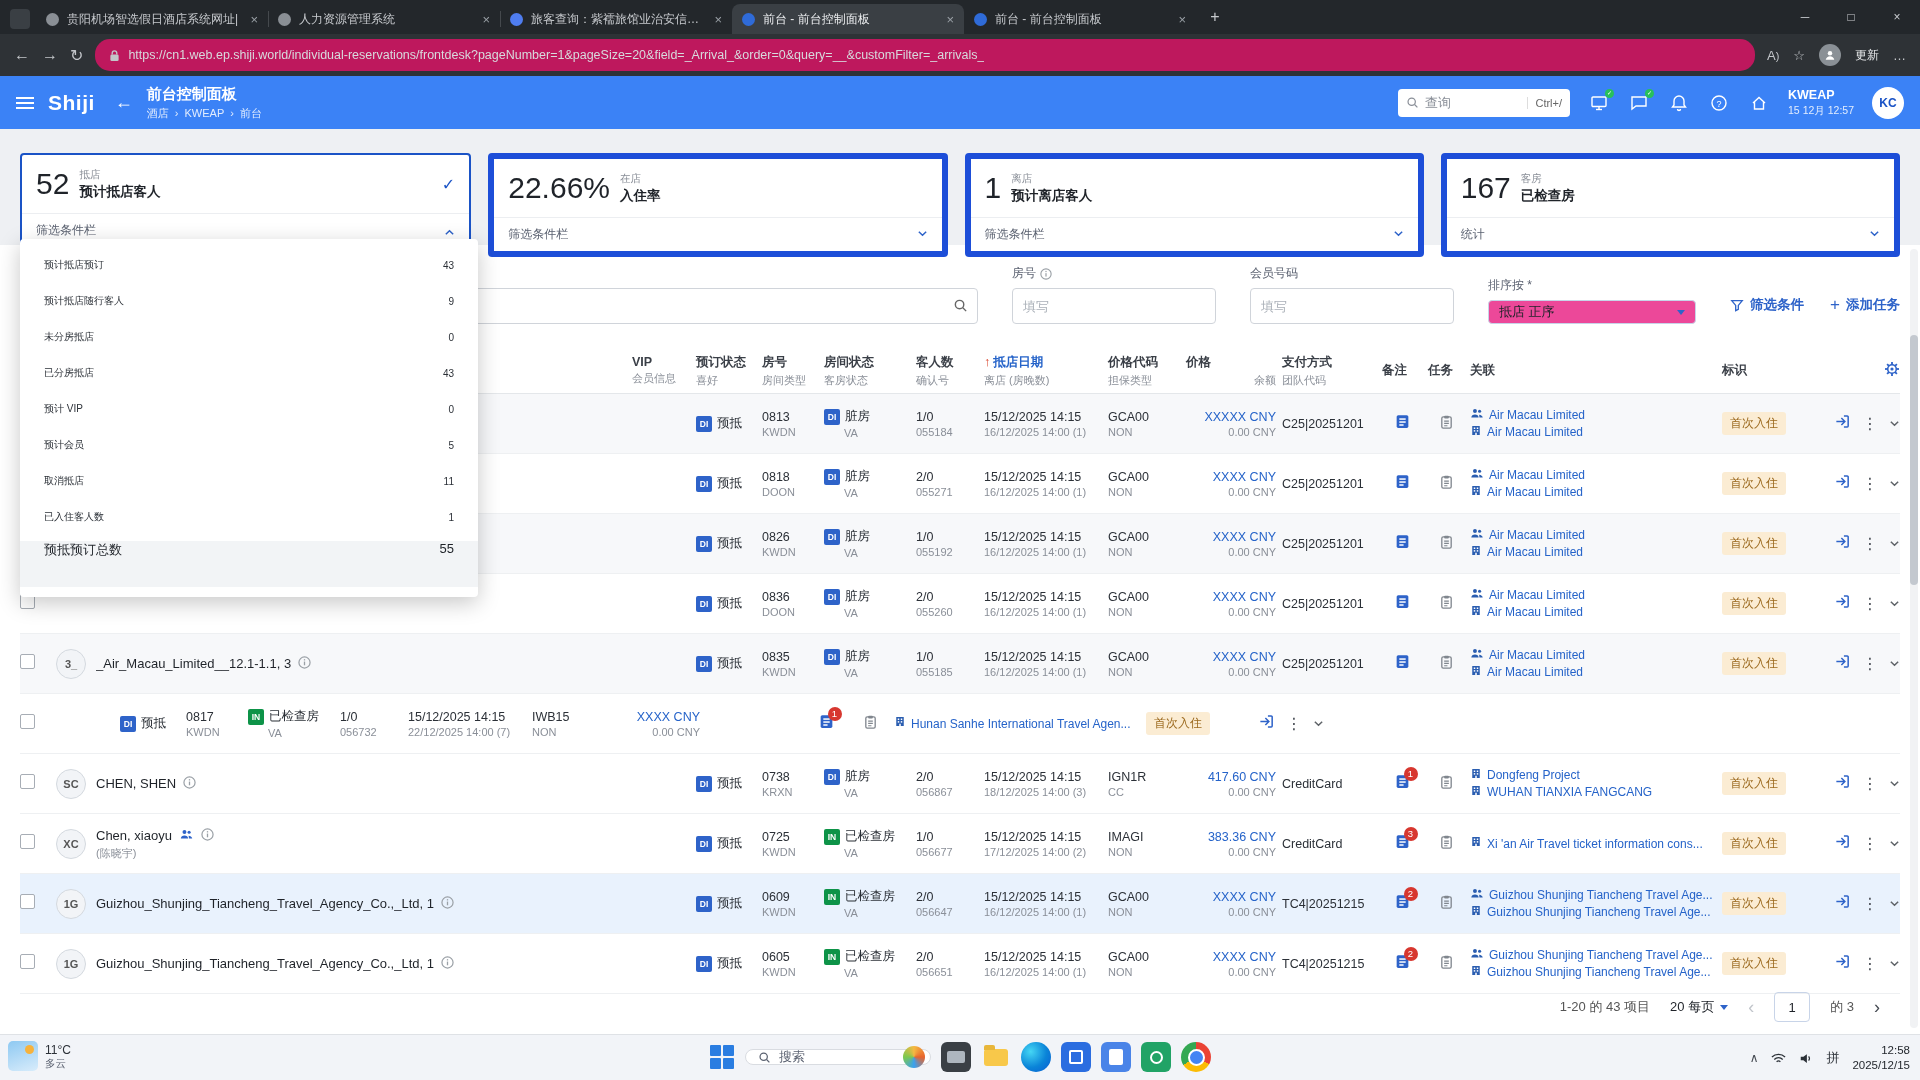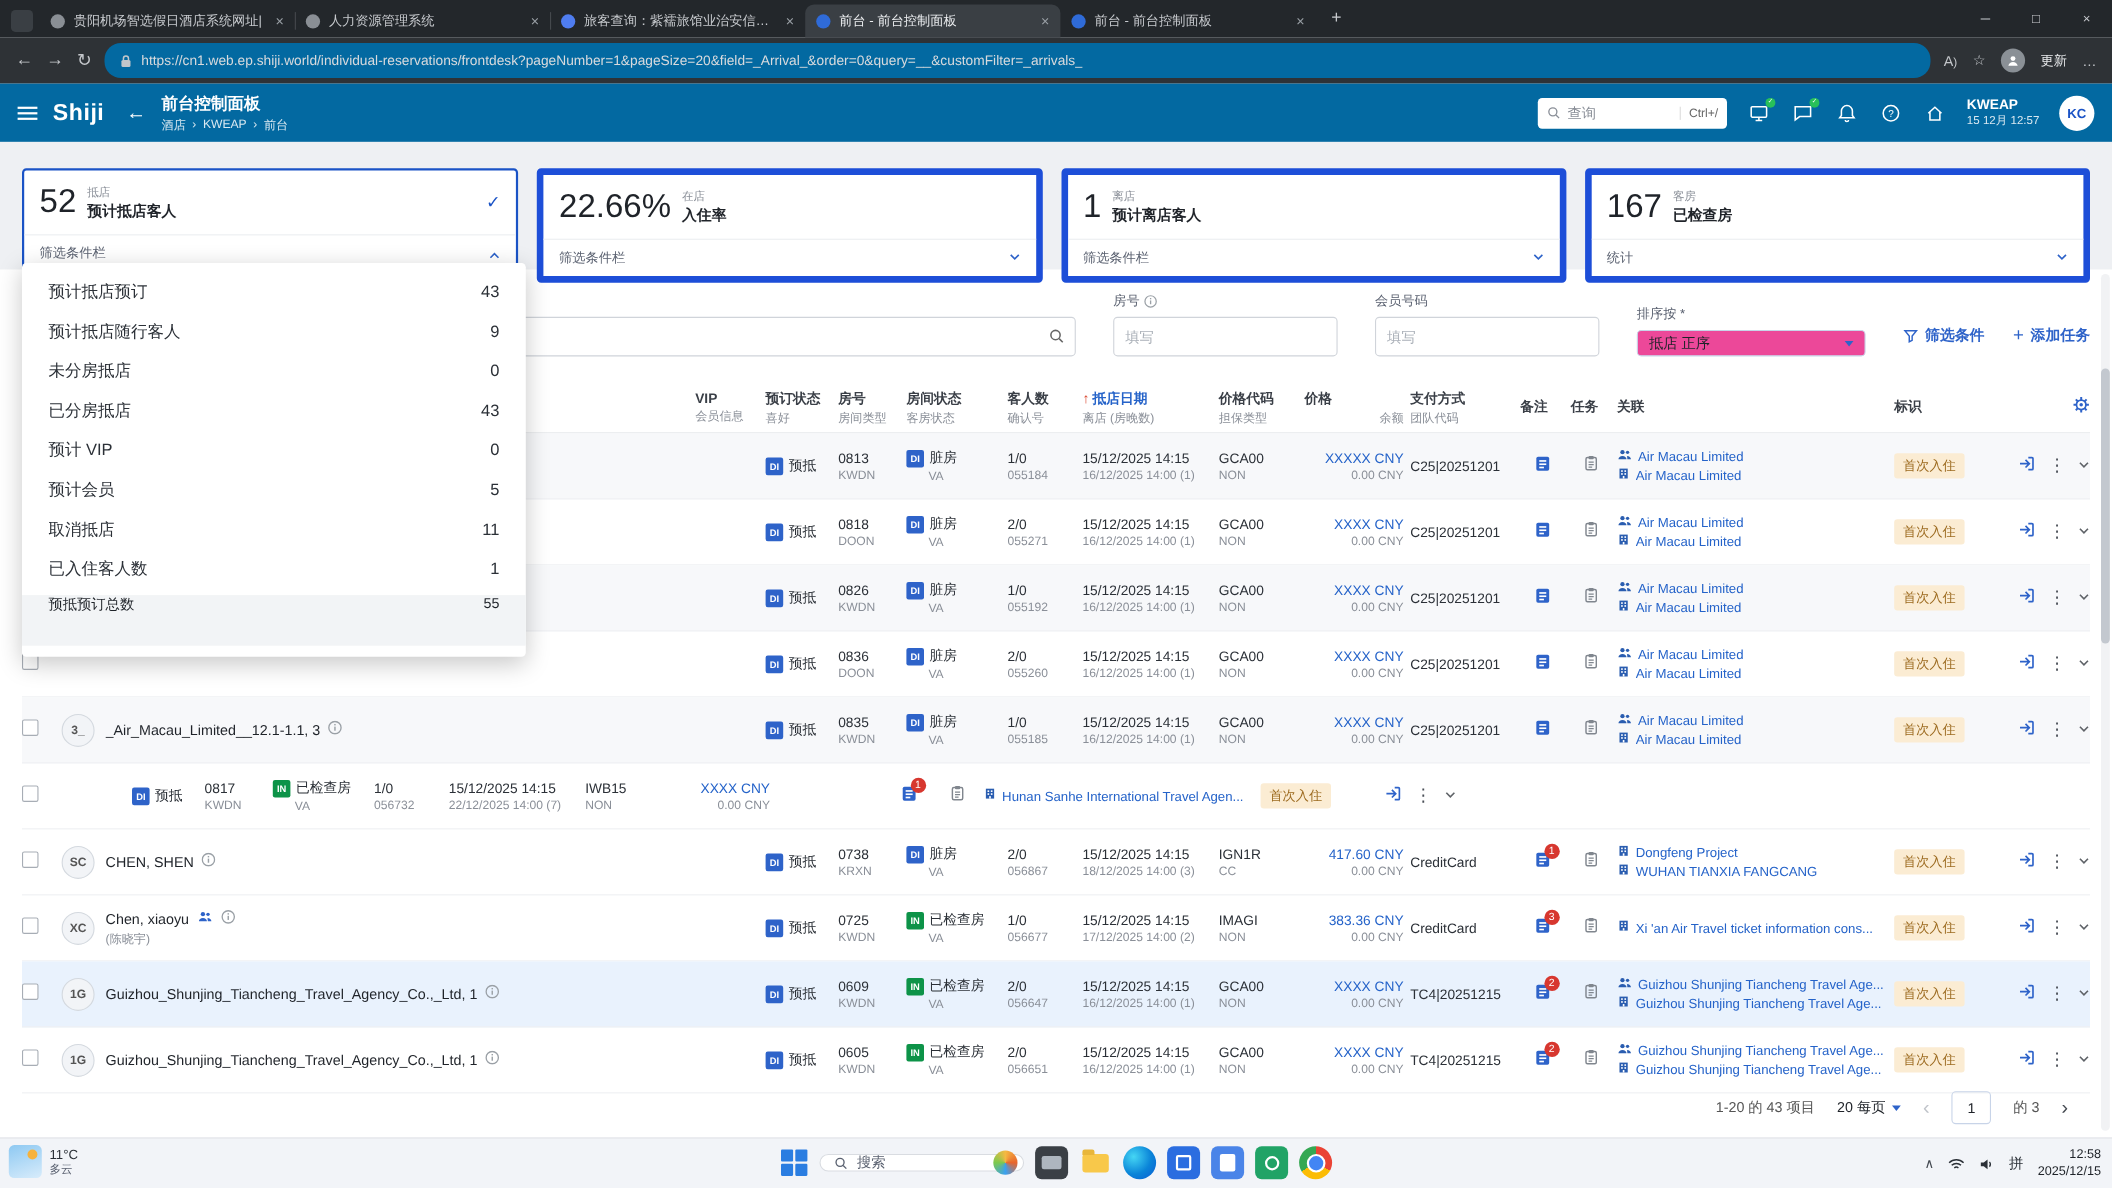--- a/index.html
+++ b/index.html
@@ -17,28 +17,28 @@
 .tab.active::before,.tab.active+.tab::before{display:none}
 .fav{width:13px;height:13px;border-radius:50%;flex:none}
 .tab .t{flex:1;white-space:nowrap;overflow:hidden;text-overflow:ellipsis}
 .tab .x{color:#9aa0a6;font-size:13px;flex:none}
 .newtab{width:26px;height:26px;margin:0 0 4px 6px;color:#c7cace;font-size:16px;display:flex;align-items:center;justify-content:center;border-radius:4px}
 .wincontrols{position:absolute;right:0;top:0;height:34px;display:flex}
 .wincontrols span{width:46px;height:34px;display:flex;align-items:center;justify-content:center;color:#c9ccd0;font-size:12px}
 
 .addressbar{height:42px;background:#2e3236;display:flex;align-items:center;gap:12px;padding:0 14px;color:#c3c6ca}
 .nav-btn{font-size:16px;color:#c3c6ca}
-.url-pill{flex:1;height:30px;background:#0369a1;border-radius:15px;display:flex;align-items:center;padding:16px 14px;font-size:12.5px;color:#d8dadd;gap:8px;min-width:0}
+.url-pill{flex:1;height:30px;background:#be185d;border-radius:15px;display:flex;align-items:center;padding:16px 14px;font-size:12.5px;color:#d8dadd;gap:8px;min-width:0}
 .url-text{white-space:nowrap;overflow:hidden;text-overflow:ellipsis}
 .ab-icons{display:flex;align-items:center;gap:14px;font-size:13px}
 .ab-avatar{width:22px;height:22px;border-radius:50%;background:#8a9096;display:flex;align-items:center;justify-content:center}
 .update-chip{font-size:12px;color:#e8eaec}
 
 
-.app-header{height:53px;background:#0369a1;display:flex;align-items:center;color:#fff;padding:0 16px;gap:14px}
+.app-header{height:53px;background:#3b82f6;display:flex;align-items:center;color:#fff;padding:0 16px;gap:14px}
 .hamburger{width:18px;height:12px;border-top:2px solid #fff;border-bottom:2px solid #fff;position:relative}
 .hamburger::after{content:"";position:absolute;left:0;right:0;top:3px;height:2px;background:#fff}
 .logo{font-size:21px;font-weight:700;letter-spacing:.5px}
 .backarrow{font-size:18px;margin-left:6px}
 .titleblock{display:flex;flex-direction:column;gap:2px}
 .apptitle{font-size:15px;font-weight:700}
 .breadcrumb{font-size:11px;color:rgba(255,255,255,.85);display:flex;gap:6px;align-items:center}
 .hdr-right{margin-left:auto;display:flex;align-items:center;gap:18px}
 .hdr-search{width:172px;height:28px;background:#fff;border-radius:4px;display:flex;align-items:center;padding:0 8px;gap:6px}
 .hdr-search .ph{font-size:13px;color:#8a8f98;flex:1}
@@ -122,21 +122,21 @@
 .iconwrap{position:relative;display:inline-flex}
 .nbadge{position:absolute;top:-6px;right:-7px;background:#d7372f;color:#fff;border-radius:7px;min-width:14px;height:14px;font-size:9.5px;line-height:14px;text-align:center;padding:0 2px}
 .lk{display:flex;align-items:center;gap:5px;color:#2563c9;font-size:12px;line-height:16px;white-space:nowrap;overflow:hidden}
 .lk span{overflow:hidden;text-overflow:ellipsis}
 .tagb{display:inline-block;background:#fbecd3;color:#9c6a1f;font-size:12px;padding:3px 8px;border-radius:3px;white-space:nowrap}
 .kebab{color:#4a4f57;font-size:16px;line-height:1}
 .gearwrap{margin-left:auto}
 
 
 .dropdown{position:absolute;left:20px;top:110px;width:458px;background:#fff;border-radius:4px;box-shadow:0 6px 22px rgba(0,0,0,.22);padding:8px 0 10px;z-index:40}
-.dd-item{height:36px;display:flex;align-items:center;justify-content:space-between;padding:0 24px;font-size:15px;color:#2b3037}
+.dd-item{height:36px;display:flex;align-items:center;justify-content:space-between;padding:0 24px;font-size:10px;color:#2b3037}
 .dd-count{color:#2b3037}
 .dd-total{height:46px;background:#f2f4f6;margin-top:6px;display:flex;justify-content:space-between;padding:0 24px;font-size:13px;color:#1f2329}
 
 
 .pagination{position:absolute;right:40px;bottom:12px;display:flex;align-items:center;gap:20px;font-size:13px;color:#555}
 .perpage{display:flex;align-items:center;gap:6px;color:#1f2329}
 .pchev{font-size:18px;color:#454a52}
 .pchev.dis{color:#c0c4ca}
 .pageinput{width:36px;height:30px;border:1px solid #c8d4e8;border-radius:4px;text-align:center;font-size:13px;color:#1f2329;display:flex;align-items:center;justify-content:center}
 .vscroll{position:absolute;right:2px;top:120px;bottom:6px;width:8px;background:#f1f2f4;border-radius:4px;z-index:60}

